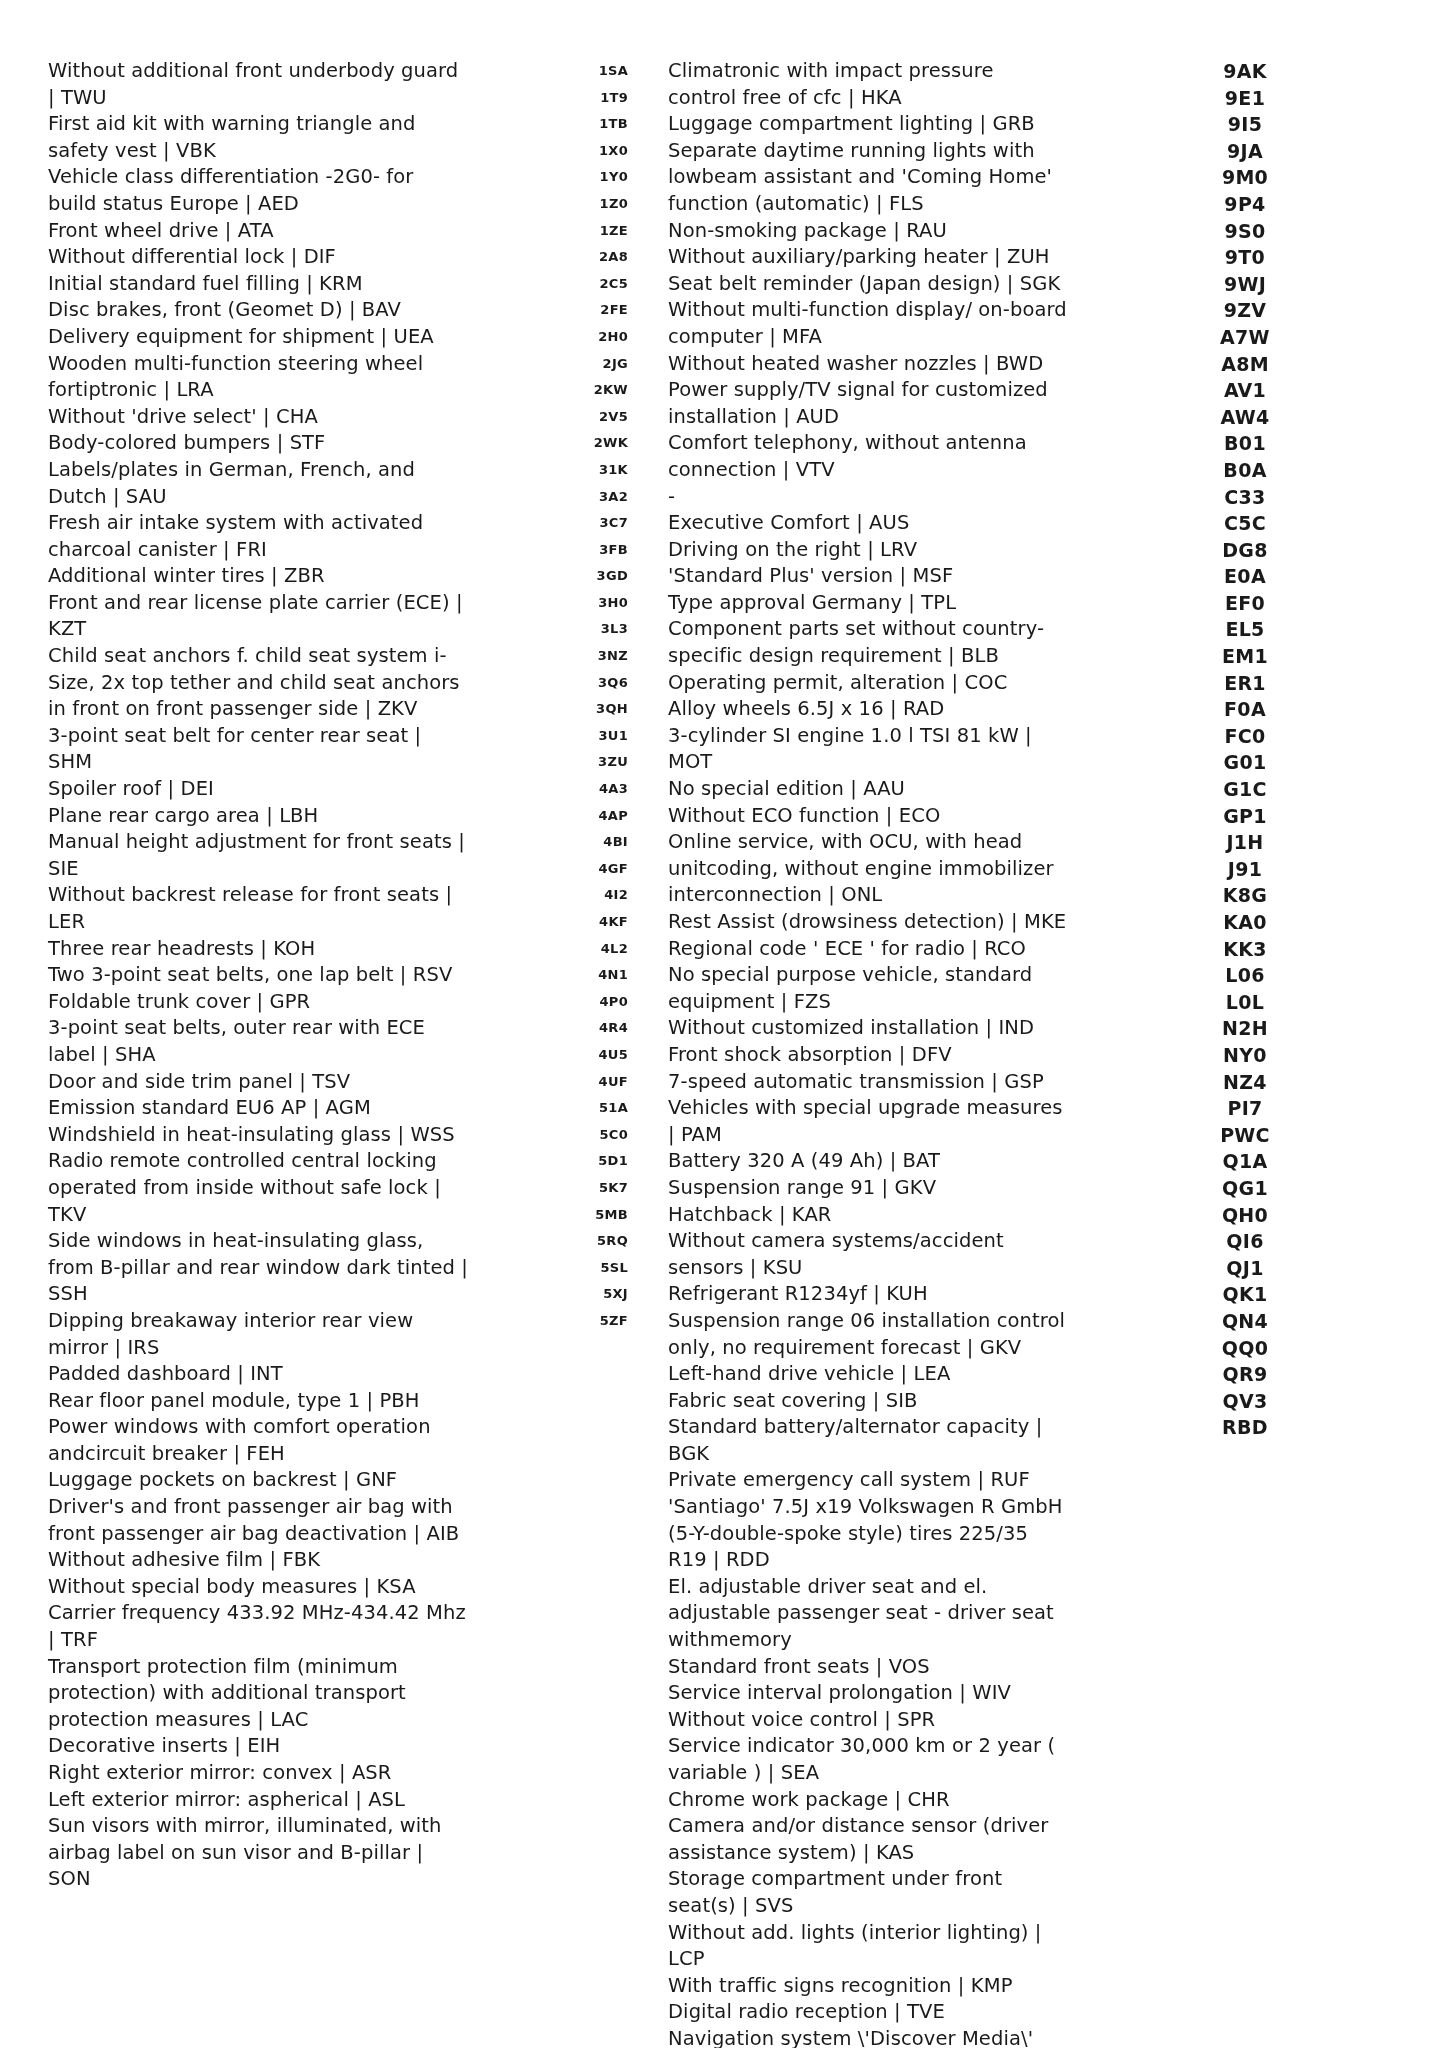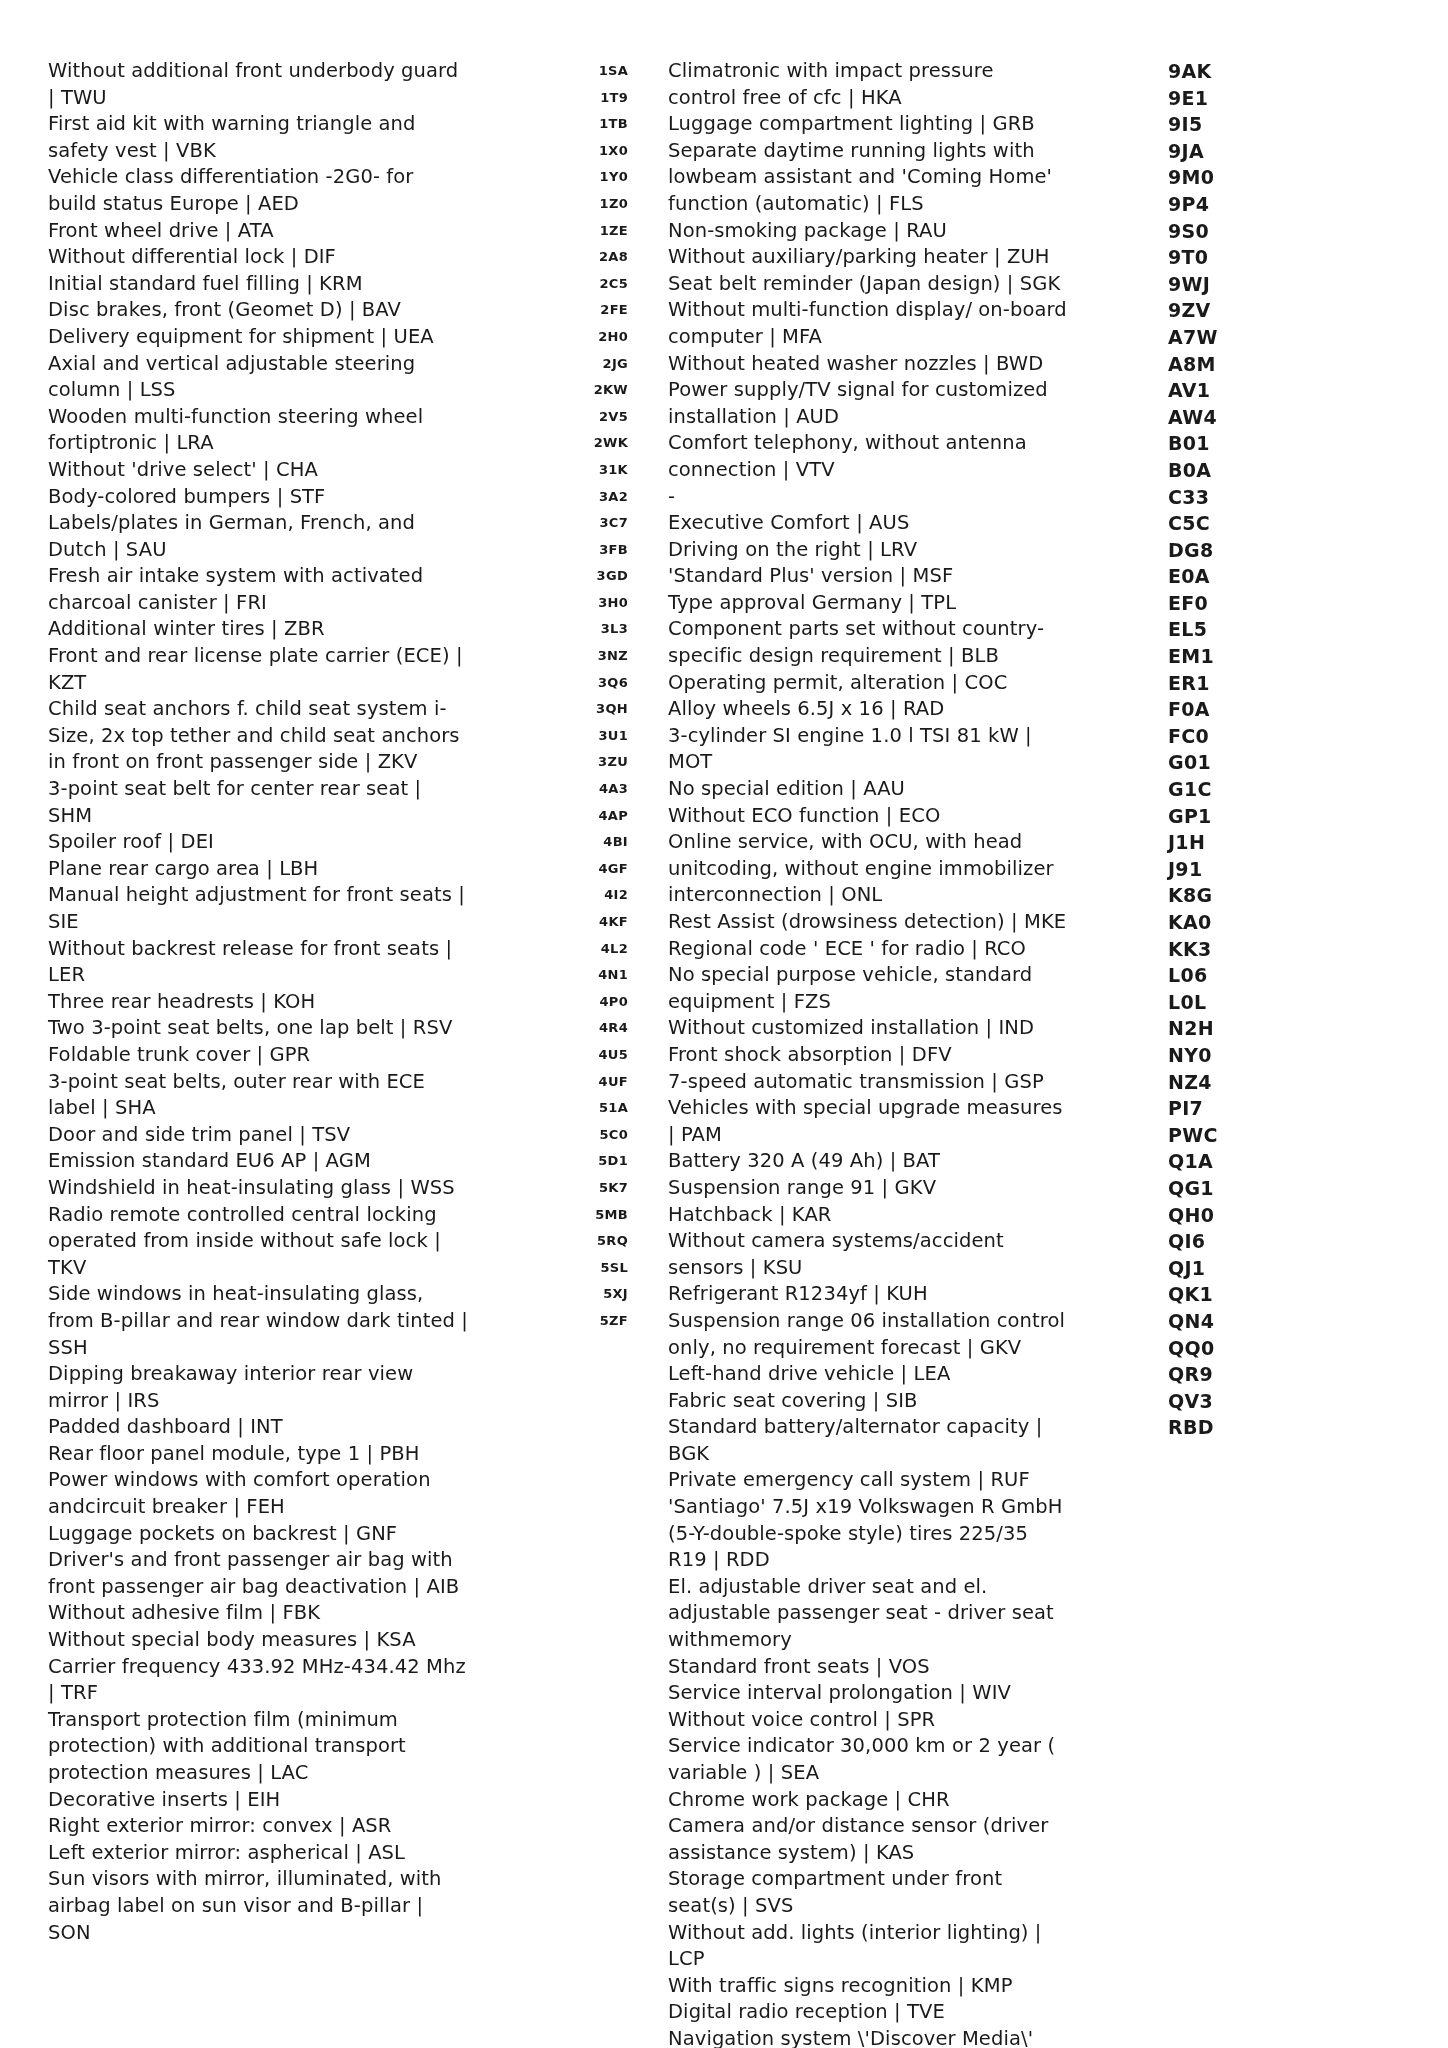--- a/index.html
+++ b/index.html
@@ -63,25 +63,25 @@
     width: 400px;
     margin-left: 16px;
     font-size: 19.5px;
     line-height: 26.6px;
     letter-spacing: 0.1px;
   }
 
   
   .col-codes-right {
     width: 90px;
-    margin-left: 76px;
+    margin-left: 108px;
     font-size: 19px;
     font-weight: bold;
     line-height: 26.6px;
-    text-align: left;
+    text-align: center;
     letter-spacing: 0.3px;
   }
   .col-codes-right .code {
     display: block;
   }
 </style>
 </head>
 <body>
 
 <div class="page">
@@ -89,21 +89,20 @@
 
     <div class="col-desc-left">
         <div class="entry">Without additional front underbody guard | TWU</div>
         <div class="entry">First aid kit with warning triangle and safety vest | VBK</div>
         <div class="entry">Vehicle class differentiation -2G0- for build status Europe | AED</div>
         <div class="entry">Front wheel drive | ATA</div>
         <div class="entry">Without differential lock | DIF</div>
         <div class="entry">Initial standard fuel filling | KRM</div>
         <div class="entry">Disc brakes, front (Geomet D) | BAV</div>
         <div class="entry">Delivery equipment for shipment | UEA</div>
-        <div class="entry">Axial and vertical adjustable steering column | LSS</div>
         <div class="entry">Wooden multi-function steering wheel fortiptronic | LRA</div>
         <div class="entry">Without 'drive select' | CHA</div>
         <div class="entry">Body-colored bumpers | STF</div>
         <div class="entry">Labels/plates in German, French, and Dutch | SAU</div>
         <div class="entry">Fresh air intake system with activated charcoal canister | FRI</div>
         <div class="entry">Additional winter tires | ZBR</div>
         <div class="entry">Front and rear license plate carrier (ECE) | KZT</div>
         <div class="entry">Child seat anchors f. child seat system i-Size, 2x top tether and child seat anchors in front on front passenger side | ZKV</div>
         <div class="entry">3-point seat belt for center rear seat | SHM</div>
         <div class="entry">Spoiler roof | DEI</div>

